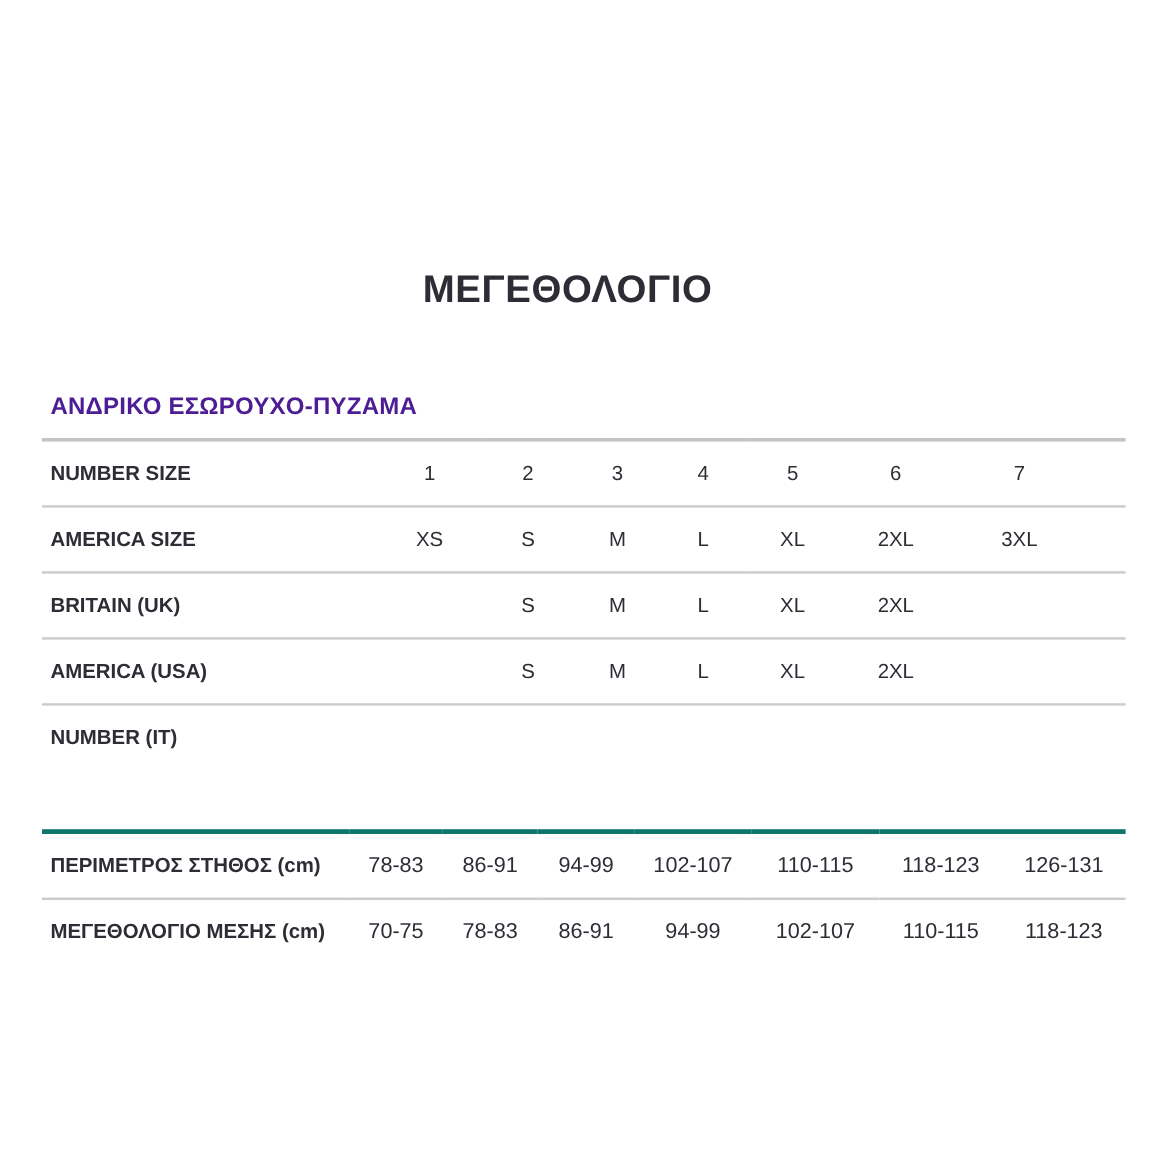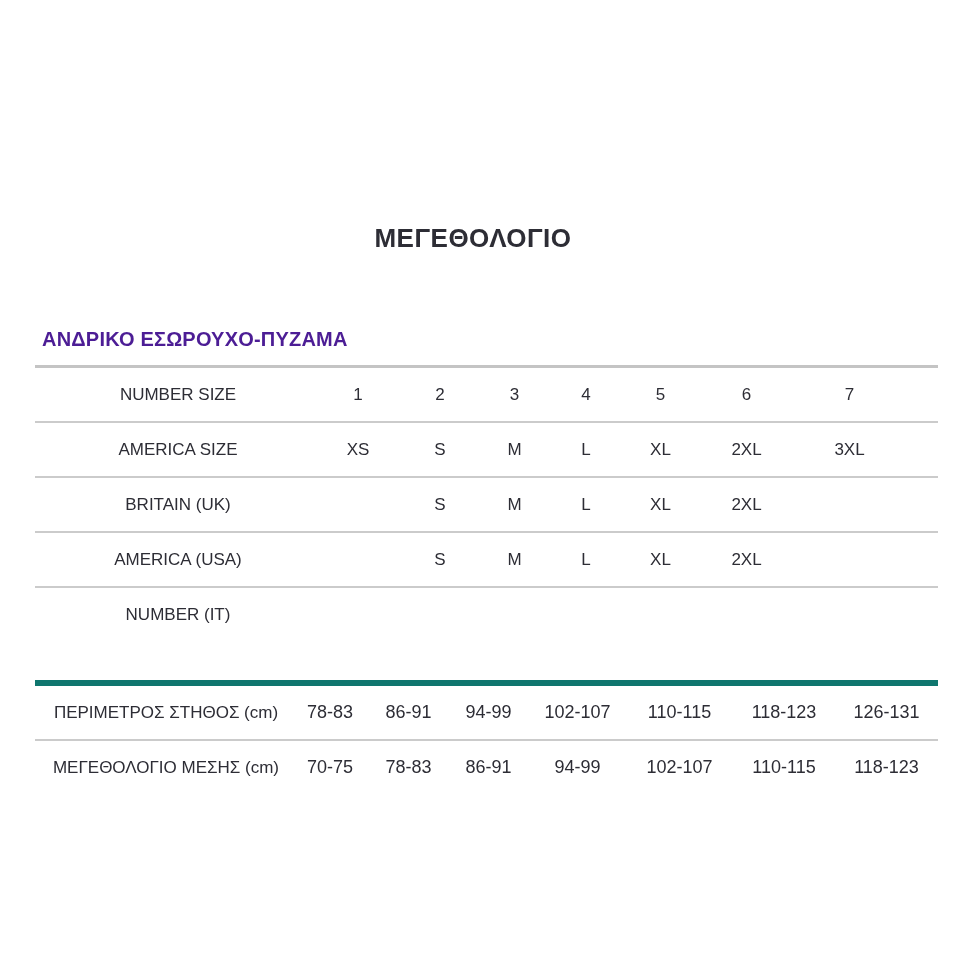--- a/index.html
+++ b/index.html
@@ -15,21 +15,21 @@
     overflow: hidden;
     font-family: "Liberation Sans", sans-serif;
     color: #2d2d35;
   }
   .title {
     position: absolute;
     top: 223px;
     left: 0;
     width: 946px;
     text-align: center;
-    font-size: 26px;
+    font-size: 32px;
     font-weight: 700;
     letter-spacing: 0.5px;
     color: #2d2d35;
   }
   .sheet {
     position: absolute;
     left: 35px;
     top: 328px;
     width: 903px;
   }
@@ -51,40 +51,40 @@
     margin-top: 14px;
     border-top: 3px solid #c4c4c4;
   }
   .size-table tr {
     border-bottom: 2px solid #cbcbcb;
   }
   .size-table tr:last-child {
     border-bottom: none;
   }
   .measure-table {
-    margin-top: 39px;
-    border-top: 6px solid #0f766e;
+    margin-top: 50px;
+    border-top: 4px solid #0f766e;
   }
   .measure-table tr {
     border-bottom: 2px solid #cbcbcb;
   }
   .measure-table tr:last-child {
     border-bottom: none;
   }
   td {
     height: 51px;
     vertical-align: middle;
     white-space: nowrap;
     overflow: hidden;
   }
   td.label {
-    text-align: center;
+    text-align: left;
     padding-left: 7px;
     font-size: 17px;
-    font-weight: 400;
+    font-weight: 700;
   }
   td.val {
     text-align: center;
     font-size: 17px;
     font-weight: 400;
   }
   .size-table td.val:last-child {
     padding-right: 34px;
   }
   .measure-table td.label {

